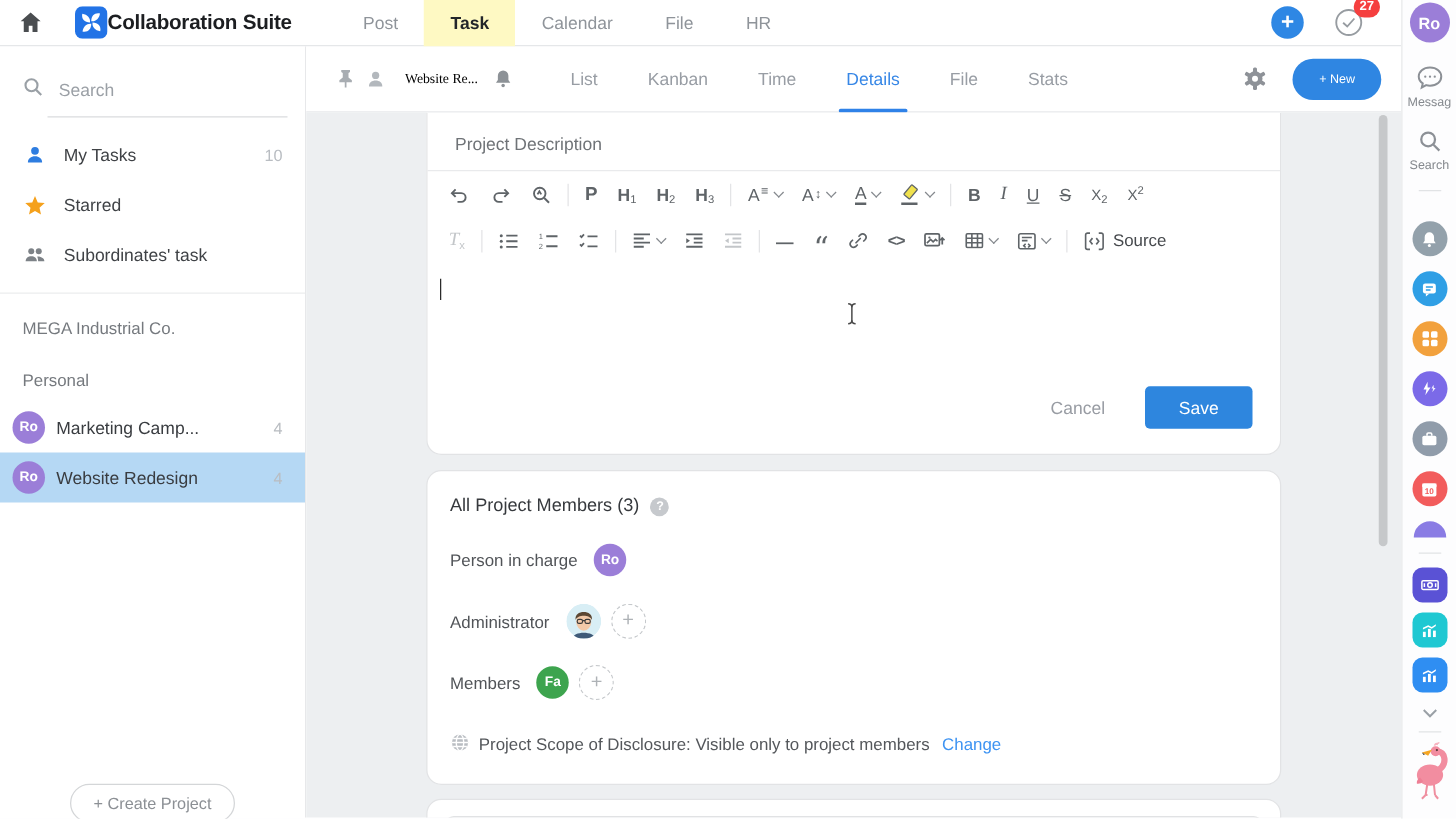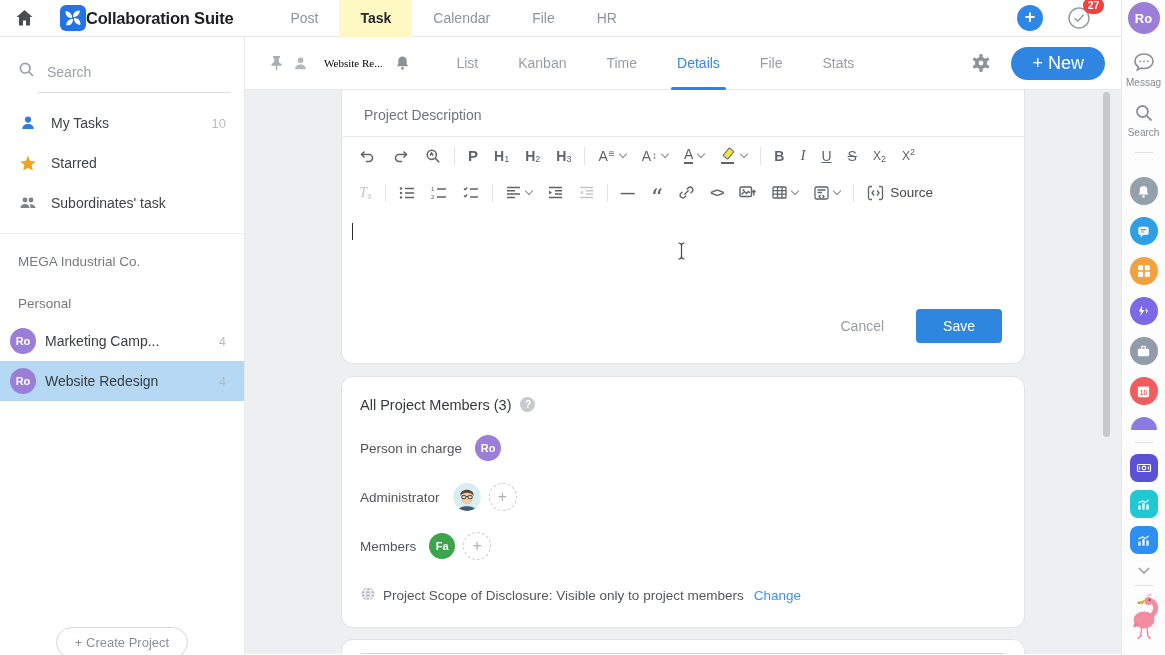--- a/index.html
+++ b/index.html
@@ -76,21 +76,21 @@
   .mtitle { margin-left:16px; font-size:11px; font-weight:500; color:#000000; white-space:nowrap;font-family:Liberation Serif, serif; }
   .hd-ic { display:flex; }  .hd-ic + .hd-ic { margin-left:10px; }
   .bell-ic { margin-left:13px; display:flex; }
   .mtabs { display:flex; margin-left:26px; height:53px; }
   .mtab { padding:0 20px; font-size:14px; color:#989da4; line-height:53px; position:relative; }
   .mtab.active { color:#3787e6; }
   .mtab.active::after { content:""; position:absolute; left:14px; right:14px; bottom:0; height:3px;
     background:#2f82e8; border-radius:2px; }
   .gear { margin-left:auto; display:flex; }
   .new-btn { margin-left:20px; background:#2f86e2; color:#fff; border:none; border-radius:17px;
-    height:33px; padding:0 21px; font-size:18px; font-family:"Liberation Sans", sans-serif; }
+    height:33px; padding:0 21px; font-size:10px; font-family:"Liberation Sans", sans-serif; }
 
   .content { flex:1; background:#edeff1; overflow:hidden; position:relative; }
   .card { width:684px; margin:0 auto; background:#fff; border:1px solid #e2e3e5; border-radius:12px; }
   .card1 { border-radius:0 0 12px 12px; border-top:none; }
   .clabel { padding:17px 22px 13px; font-size:14px; color:#6f7377; }
   .hdiv { height:1px; background:#e9eaec; }
   .trow { display:flex; align-items:center; height:37px; padding:0 9px; }
   .tbi { padding:0 8px; height:26px; display:flex; align-items:center; justify-content:center;
     color:#5f6468; font-size:14px; white-space:nowrap; }
   .tbi.dis { color:#c3c6c9; }
@@ -112,21 +112,21 @@
   .src-lbl { font-size:13.5px; color:#46494d; margin-left:6px; }
   .edit { height:88px; position:relative; }
   .caret { position:absolute; left:10px; top:12px; width:1px; height:17px; background:#2b2b2b; }
   .ibeam { position:absolute; left:333px; top:30px; }
   .cfoot { display:flex; justify-content:flex-end; align-items:center; padding:10px 22px 20px; gap:32px; }
   .cancel { color:#989ca3; font-size:14px; background:none; border:none; font-family:"Liberation Sans", sans-serif; }
   .save { background:#2e86de; color:#fff; border:none; border-radius:4px; padding:9px 27px;
     font-size:14px; font-family:"Liberation Sans", sans-serif; }
 
   .card2 { margin-top:12px; padding:20px 18px 22px; }
-  .c2title { font-size:14.5px; color:#36393d; display:flex; align-items:flex-start; gap:9px; }
+  .c2title { font-size:14.5px; color:#36393d; display:flex; align-items:flex-end; gap:9px; }
   .help { width:15px; height:15px; border-radius:50%; background:#c6c9cd; color:#fff; font-size:10px;
     display:flex; align-items:center; justify-content:center; font-weight:bold; }
   .mrow { display:flex; align-items:center; margin-top:21px; font-size:13.5px; color:#515458; min-height:28px; }
   .rlabel { margin-right:13px; }
   .photo { width:28px; height:28px; border-radius:50%; overflow:hidden; flex:none; }
   .addbtn { width:28px; height:28px; border-radius:50%; border:1px dashed #c6c9cc; color:#aeb2b6;
     font-size:16px; display:flex; align-items:center; justify-content:center; margin-left:8px;
     background:transparent; font-family:"Liberation Sans", sans-serif; }
   .disc { display:flex; align-items:center; margin-top:26px; font-size:13.5px; color:#54575b; gap:7px; }
   .change { color:#3d93f2; margin-left:3px; }

